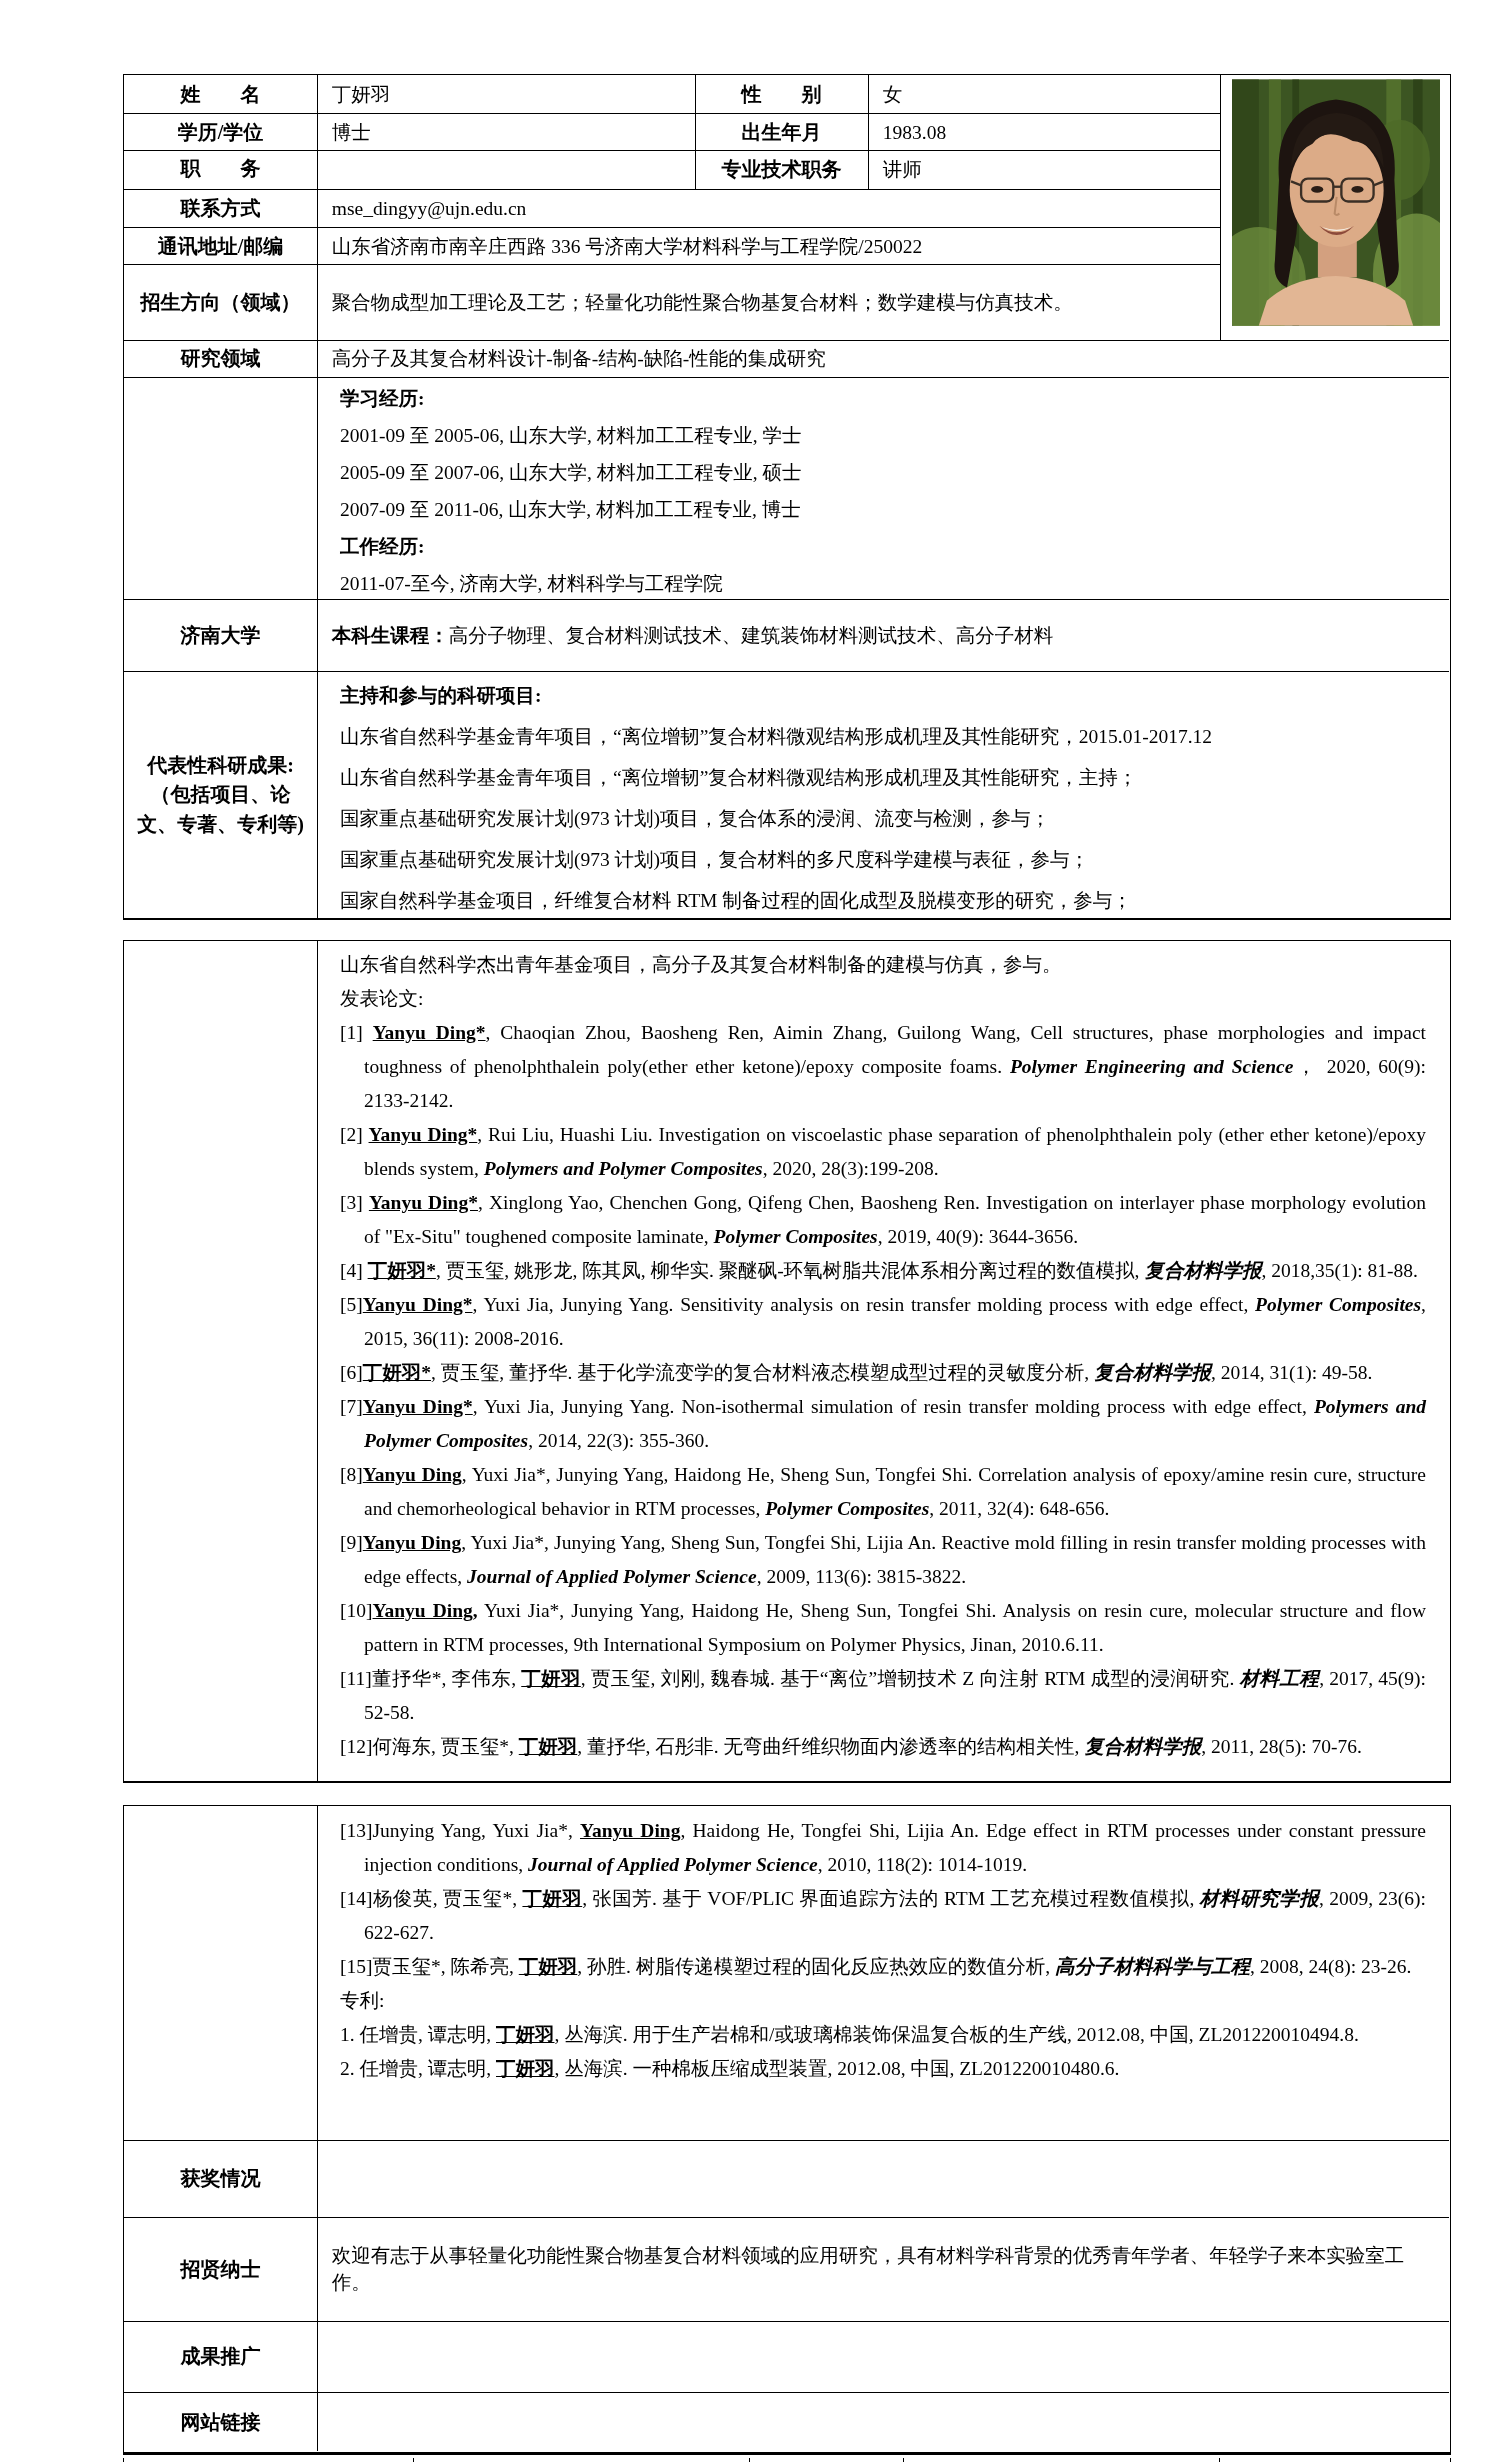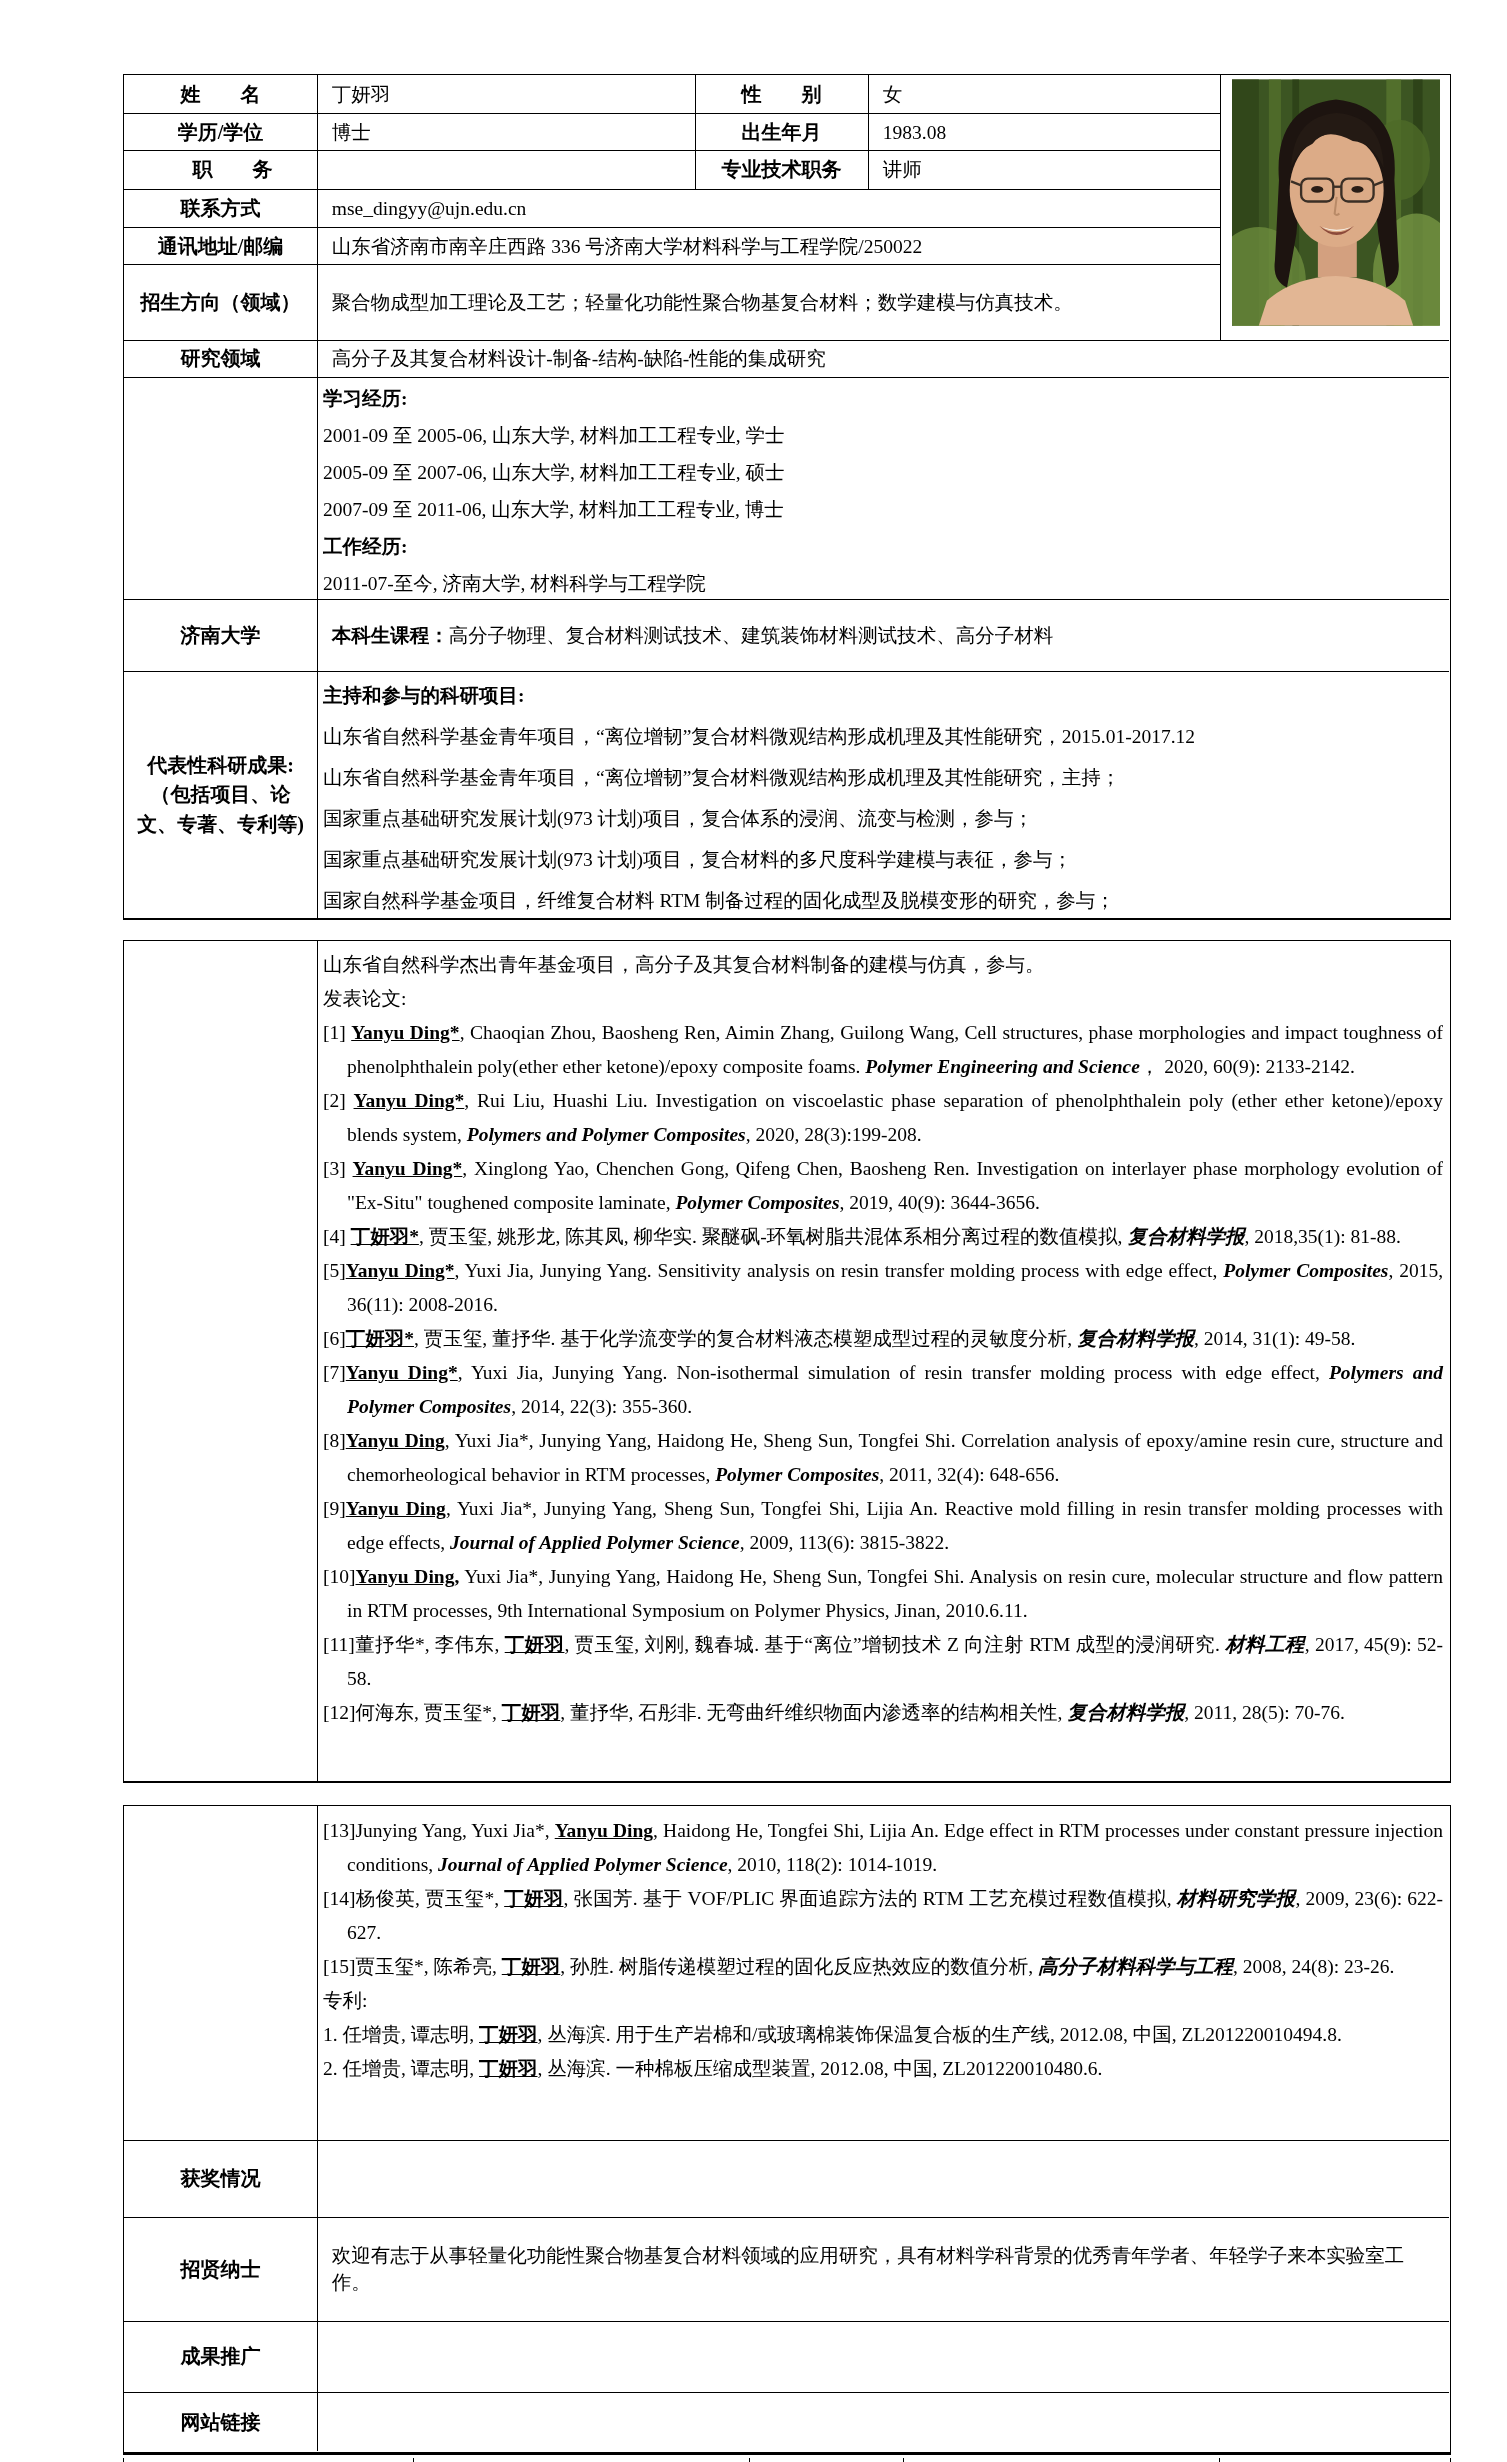--- a/index.html
+++ b/index.html
@@ -13,21 +13,21 @@
   .label{
     display:flex;align-items:center;justify-content:center;text-align:center;
     font-weight:bold;font-size:20px;line-height:27px;padding:0 9.4px;
   }
   .value{
     display:flex;align-items:center;justify-content:flex-start;text-align:left;
     font-size:19.5px;padding:0 14.8px;line-height:27px;
   }
   .vline{position:absolute;width:1.3px;background:#000;}
   .hline{position:absolute;height:1.3px;background:#000;}
-  .multiline{display:block;padding:4px 6px;font-size:19.5px;}
+  .multiline{display:block;padding:4px 23px;font-size:19.5px;}
   .line{white-space:normal;}
   .paper{text-align:justify;padding-left:24px;text-indent:-24px;}
   .b{font-weight:bold;}
   .i{font-style:italic;}
   .u{text-decoration:underline;}
   .photo-wrap{position:absolute;left:1105px;top:4px;width:208px;height:247px;}
   .stub{position:absolute;background:#fff;box-sizing:border-box;}
   .stub .vline{top:0;}
 </style>
 </head>
@@ -53,21 +53,21 @@
   <div class="cell label" style="left:0;top:0;width:193px;height:38px;">姓　　名</div>
   <div class="cell value" style="left:193px;top:0;width:378px;height:38px;">丁妍羽</div>
   <div class="cell label" style="left:571px;top:0;width:173px;height:38px;">性　　别</div>
   <div class="cell value" style="left:744px;top:0;width:353px;height:38px;">女</div>
 
   <div class="cell label" style="left:0;top:38px;width:193px;height:38px;">学历/学位</div>
   <div class="cell value" style="left:193px;top:38px;width:378px;height:38px;">博士</div>
   <div class="cell label" style="left:571px;top:38px;width:173px;height:38px;">出生年月</div>
   <div class="cell value" style="left:744px;top:38px;width:353px;height:38px;">1983.08</div>
 
-  <div class="cell label" style="left:12px;top:75px;width:193px;height:39px;">职　　务</div>
+  <div class="cell label" style="left:0;top:75px;width:193px;height:39px;font-family:Liberation Mono, monospace;">职　　务</div>
   <div class="cell value" style="left:193px;top:75px;width:378px;height:39px;"></div>
   <div class="cell label" style="left:571px;top:75px;width:173px;height:39px;">专业技术职务</div>
   <div class="cell value" style="left:744px;top:75px;width:353px;height:39px;">讲师</div>
 
   <div class="cell" style="left:1096px;top:0;width:229px;height:265px;">
     <div class="photo-wrap" style="left:12px;">
       <svg width="208" height="247" viewBox="0 0 310 367" xmlns="http://www.w3.org/2000/svg">
         <rect x="0" y="0" width="310" height="367" fill="#3c5522"></rect>
         <rect x="0" y="0" width="40" height="367" fill="#2e4419" opacity="0.8"></rect>
         <rect x="55" y="0" width="18" height="367" fill="#55732c" opacity="0.7"></rect>

